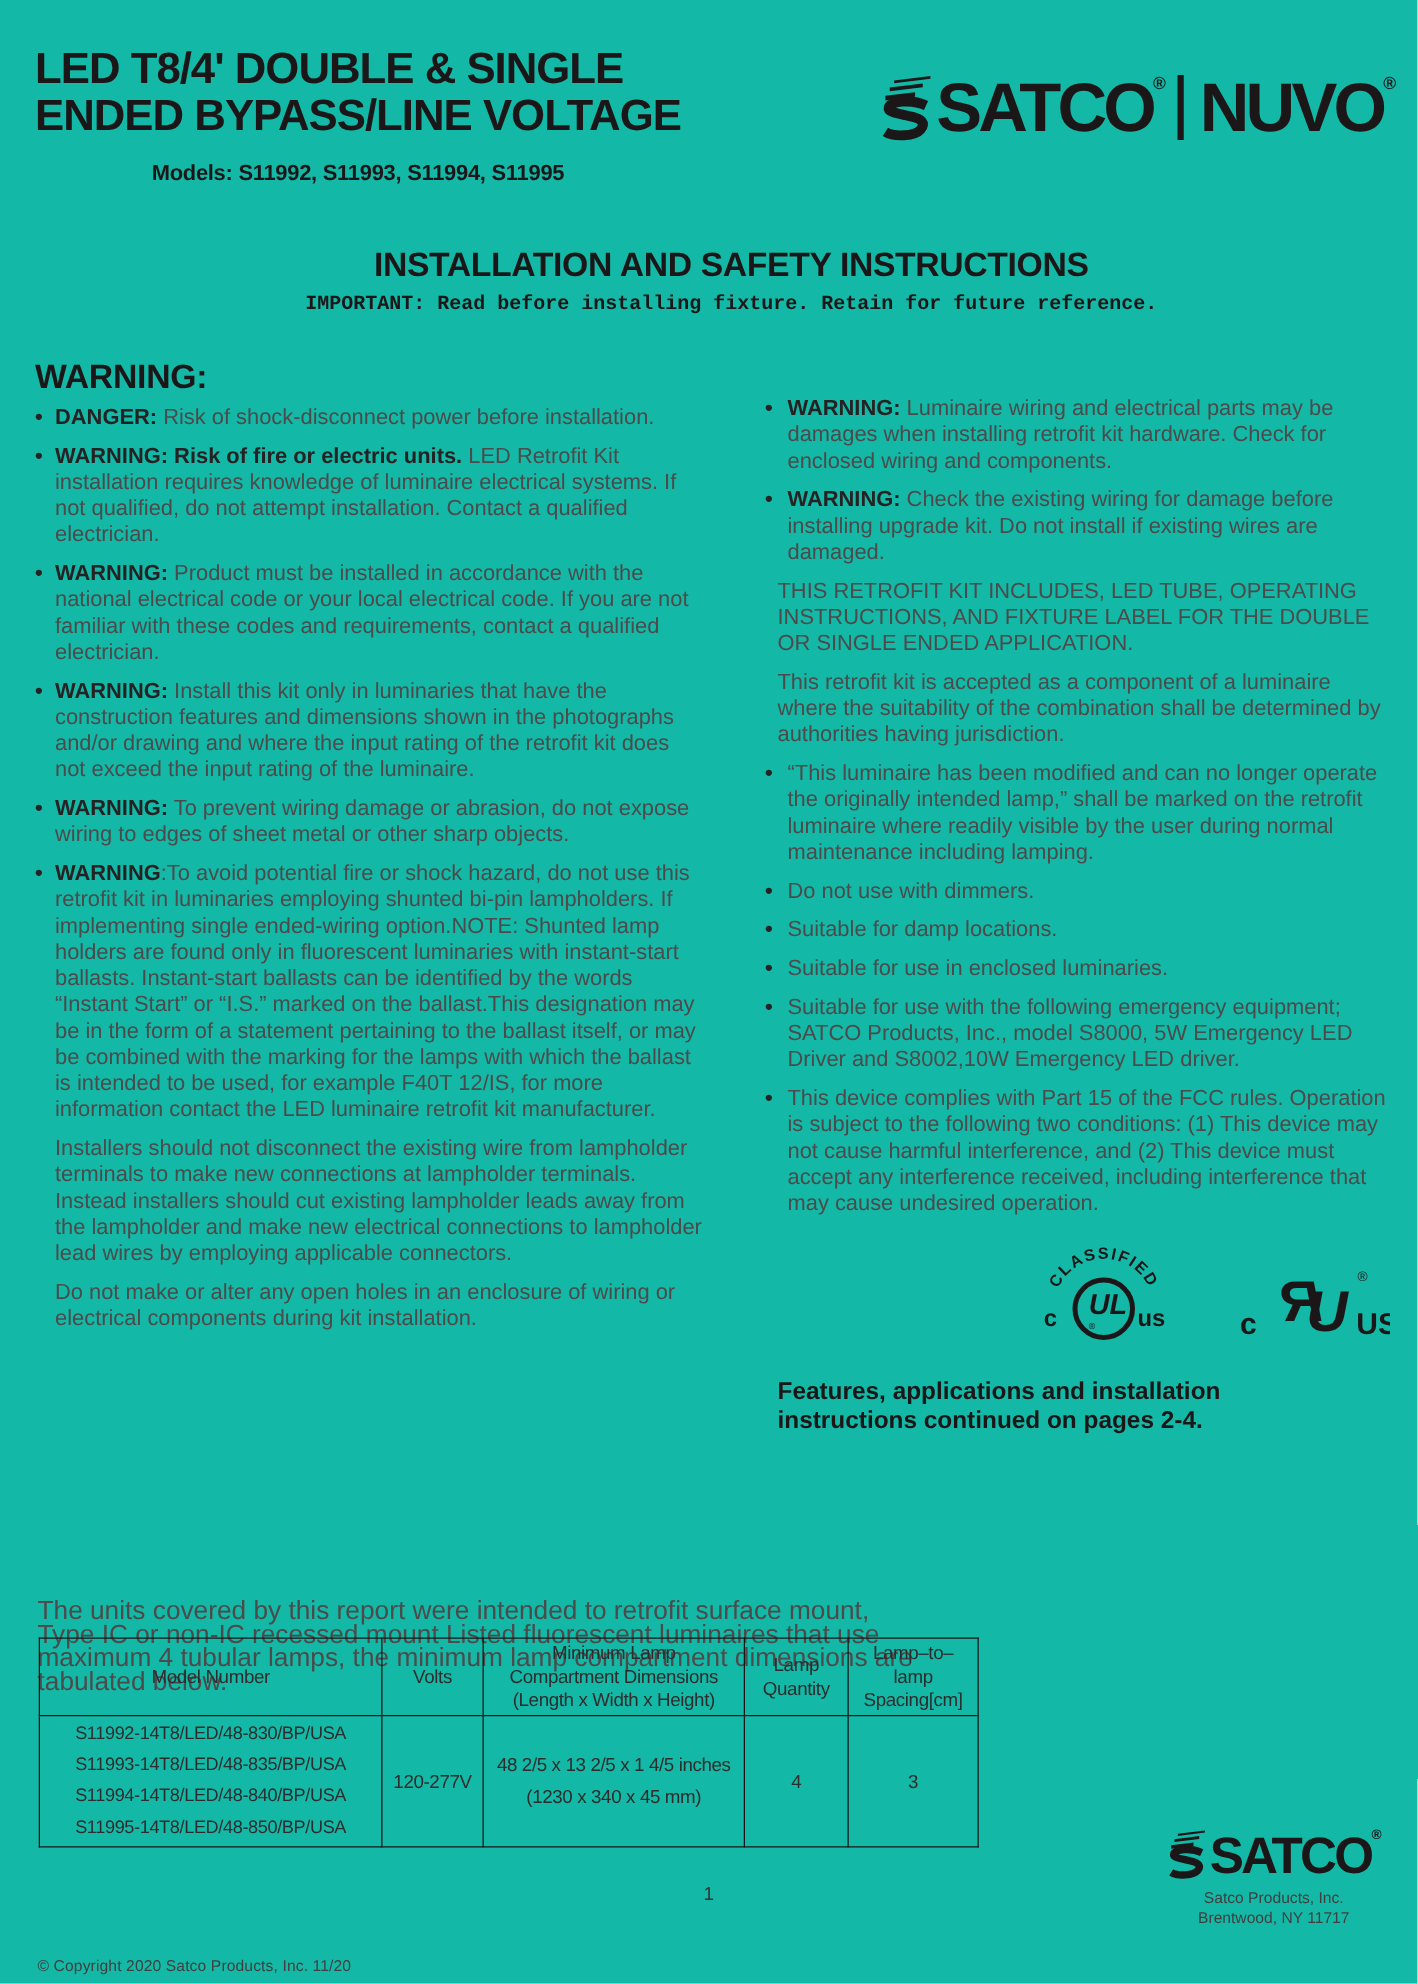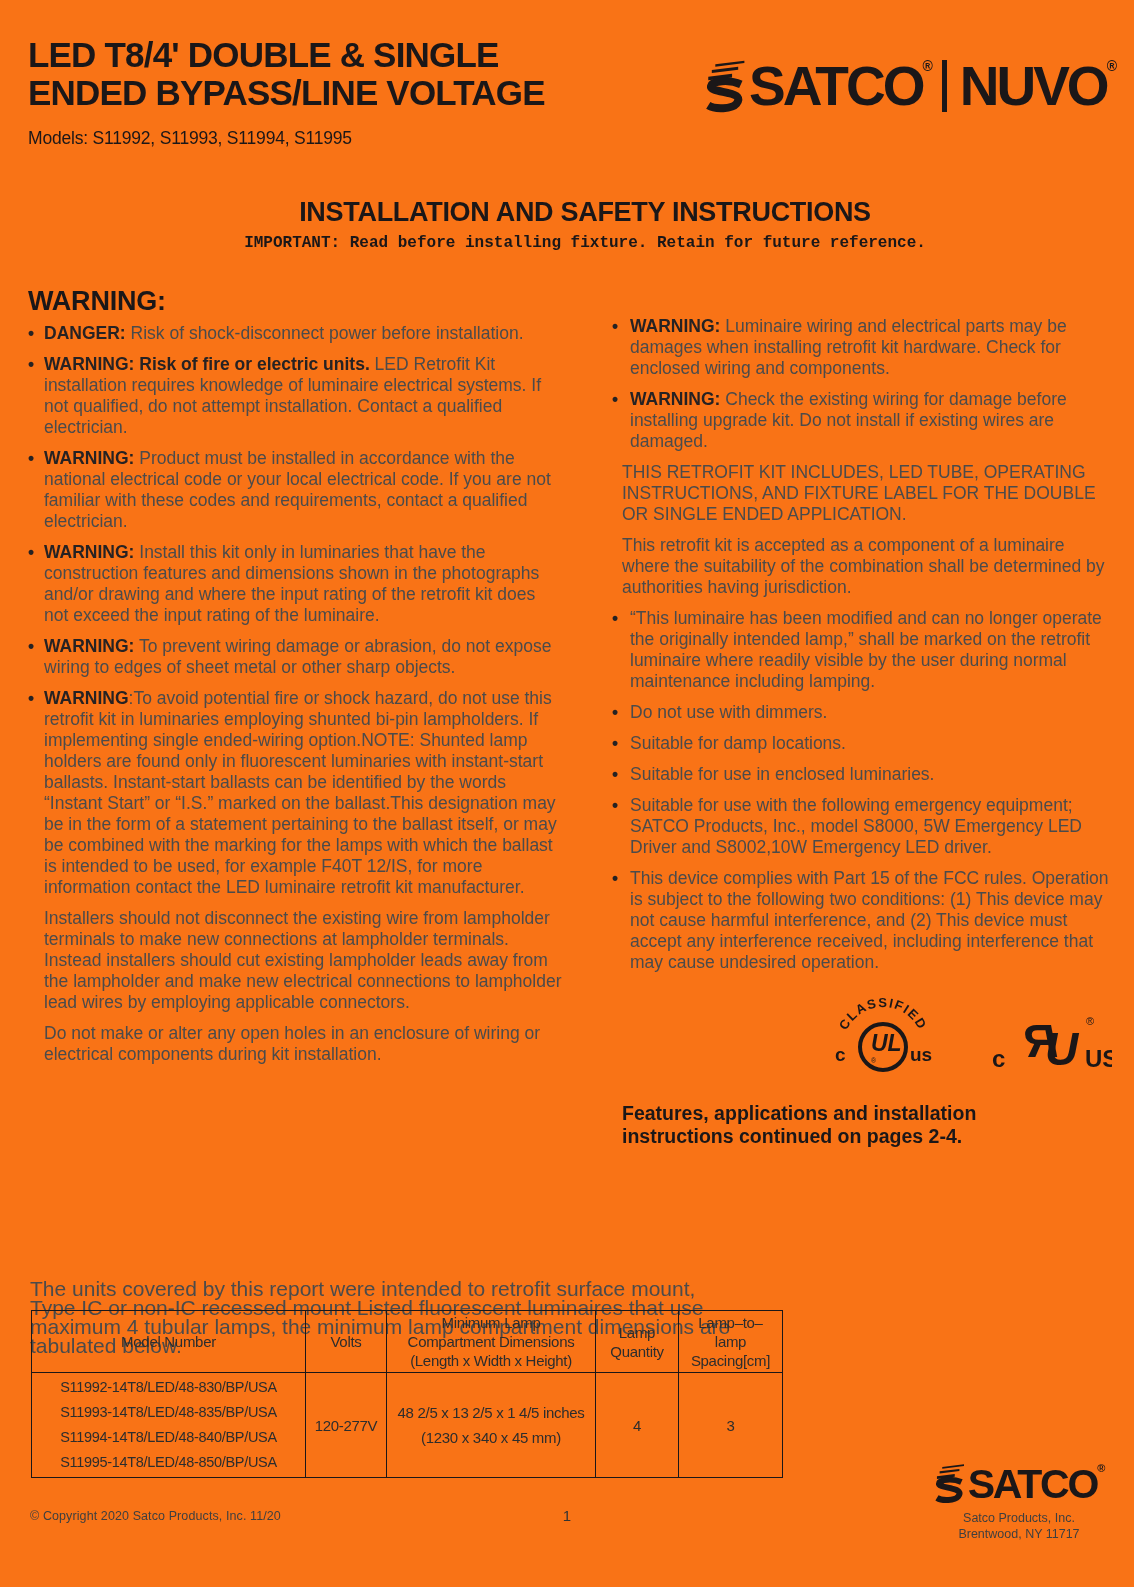--- a/index.html
+++ b/index.html
@@ -1,27 +1,27 @@
 <!DOCTYPE html>
 <html><head>
 <meta charset="utf-8">
 <style>
   * { margin:0; padding:0; box-sizing:border-box; }
   html,body { background:#ffffff; }
   .page {
-    position:relative; width:1134px; height:1587px; background:#f97316;
+    position:relative; width:1134px; height:1587px; background:#14b8a6;
     font-family:"Liberation Sans", sans-serif; color:#4b4b4b; overflow:hidden;
   }
   
   .doc-title {
     position:absolute; left:28px; top:36px;
     font-size:35px; line-height:38px; font-weight:900; letter-spacing:-0.8px;
     color:#1b1718;
   }
-  .models-line { font-size:17.5px; font-weight:normal; color:#1b1718; letter-spacing:-0.2px; margin-top:7px; }
+  .models-line { font-size:17.5px; font-weight:bold; color:#1b1718; letter-spacing:-0.2px; margin-top:7px;text-align:center; }
   .brand-lockup { position:absolute; left:703px; top:60px; display:flex; align-items:flex-start; color:#1b1718; }
   .brand-lockup .word { font-size:55px; font-weight:900; letter-spacing:-3px; line-height:52px; }
   .brand-lockup .reg { font-size:14px; font-weight:bold; position:relative; top:-2px; }
   .brand-divider { width:5px; height:52px; background:#1b1718; margin:0 13px 0 9px; }
   .smark { margin-right:2px; }
   
   .center-block { position:absolute; left:0; top:197px; width:100%; text-align:center; color:#1b1718;padding-left:36px; }
   .install-title { font-size:27px; font-weight:900; letter-spacing:-0.3px; }
   .install-sub { font-size:16px; font-weight:bold; margin-top:6px;font-family:Liberation Mono, monospace; }
   
@@ -46,21 +46,21 @@
   table.spec { position:absolute; left:31px; top:1310px; border-collapse:collapse; table-layout:fixed; color:#2d2d2d; }
   table.spec th, table.spec td {
     border:1.4px solid #1b1718; font-weight:normal; text-align:center; vertical-align:middle;
     font-size:15px; line-height:19px; letter-spacing:-0.3px; padding:2px 4px;
   }
   table.spec thead tr { height:57px; }
   table.spec tbody tr { height:97px; }
   .models-block { display:inline-block; text-align:left; font-size:14.5px; line-height:25px; letter-spacing:-0.3px; }
   .dims-cell div { line-height:25px; }
   
-  .copyright { position:absolute; left:30px; top:1509px; font-size:12.5px; color:#3f3f3f; letter-spacing:0.1px; }
+  .copyright { position:absolute; left:30px; top:1566px; font-size:12.5px; color:#3f3f3f; letter-spacing:0.1px; }
   .page-num { position:absolute; left:0; top:1507px; width:1134px; text-align:center; font-size:15px; color:#333; }
   .footer-brand { position:absolute; left:928px; top:1464px; width:182px; display:flex; justify-content:center; align-items:flex-start; color:#1b1718; }
   .footer-brand .word { font-size:41px; font-weight:900; letter-spacing:-2.2px; line-height:40px; }
   .footer-brand .reg { font-size:11px; font-weight:bold; position:relative; top:-2px; }
   .footer-address { position:absolute; left:928px; top:1510px; width:182px; text-align:center; font-size:12.5px; line-height:16px; color:#3f3f3f; }
 </style>
 </head>
 <body>
 
 <div class="page">

